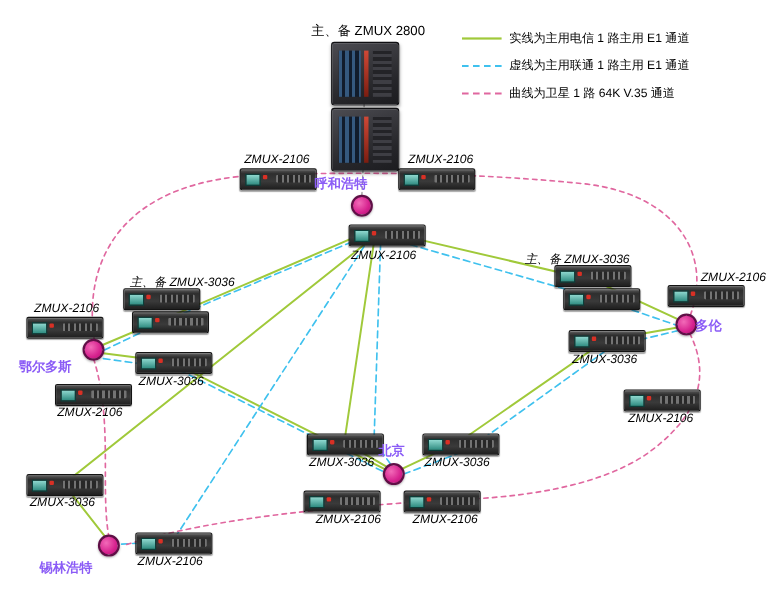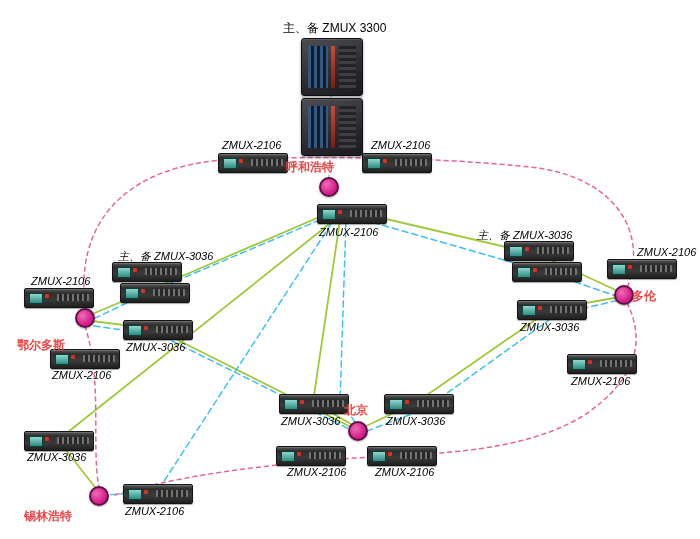--- a/index.html
+++ b/index.html
@@ -27,21 +27,21 @@
         background:repeating-linear-gradient(90deg,#35597f 0 3px,#111c2c 3px 6px);}
   .chassis .redbar{position:absolute;left:29px;top:7px;width:4px;height:42px;
         background:linear-gradient(180deg,#d14836,#7c1d10);}
   .chassis .panel{position:absolute;left:37px;top:7px;right:6px;height:42px;
         background:repeating-linear-gradient(0deg,#3e3e44 0 3px,#232327 3px 6px);}
 
   .node{position:absolute;width:16px;height:16px;border-radius:50%;z-index:5;
         background:radial-gradient(circle at 35% 35%,#f26ab8,#d6218e 60%,#a8186e);
         border:2px solid #5f0f46;box-shadow:0 1px 2px rgba(0,0,0,.3);
         transform:translate(-50%,-50%);}
-  .city{position:absolute;font-weight:700;font-size:12px;color:#ef4444;white-space:nowrap;z-index:6;}
+  .city{position:absolute;font-weight:700;font-size:12px;color:#8b5cf6;white-space:nowrap;z-index:6;}
   .devlabel{position:absolute;font-size:11px;color:#000;white-space:nowrap;z-index:4;font-style:italic;}
 
   #legend{position:absolute;left:420px;top:28px;display:flex;flex-direction:column;gap:12px;z-index:7;}
   .legend-row{display:flex;align-items:center;gap:7px;height:13px;}
   .legend-line{width:36px;height:0;display:inline-block;}
   .legend-text{font-size:11px;color:#000;white-space:nowrap;}
 </style>
 </head>
 <body>
 
@@ -58,21 +58,35 @@
       <path d="M346,221 L340,401 L358,426" fill="none" stroke="#3fc1ee" stroke-width="1.5" stroke-dasharray="6,4" stroke-linecap="round"></path>
       <path d="M331,224 L157,492 L104,495" fill="none" stroke="#3fc1ee" stroke-width="1.5" stroke-dasharray="6,4" stroke-linecap="round"></path>
       <path d="M94,326 L160,335 L355,432" fill="none" stroke="#3fc1ee" stroke-width="1.5" stroke-dasharray="6,4" stroke-linecap="round"></path>
       <path d="M367,431 L425,409 L556,315 L619,300" fill="none" stroke="#3fc1ee" stroke-width="1.5" stroke-dasharray="6,4" stroke-linecap="round"></path>
       <path d="M86,311 C74,235 112,163 240,159 C330,156 432,157 530,167 C615,176 649,232 627,288" fill="none" stroke="#e0679f" stroke-width="1.5" stroke-dasharray="4,4" stroke-linecap="round"></path>
       <path d="M627,303 C648,345 632,382 586,414 C540,444 470,452 420,454 C330,459 200,468 112,496" fill="none" stroke="#e0679f" stroke-width="1.5" stroke-dasharray="4,4" stroke-linecap="round"></path>
       <path d="M85,326 C103,382 91,445 99,488" fill="none" stroke="#e0679f" stroke-width="1.5" stroke-dasharray="4,4" stroke-linecap="round"></path>
       <path d="M331,95 L331,102" fill="none" stroke="#999999" stroke-width="1.2" stroke-dasharray="2,3" stroke-linecap="round"></path>
       <path d="M330,155 L329,177" fill="none" stroke="#999999" stroke-width="1.2" stroke-dasharray="2,3" stroke-linecap="round"></path>
     </svg>
-  <div class="title">主、备 ZMUX 3300</div>
+  <div class="title">主、备 ZMUX 2800</div>
+  <div id="legend">
+      <div class="legend-row">
+        <span class="legend-line" style="border-top: 2px solid rgb(160, 201, 58);"></span>
+        <span class="legend-text">实线为主用电信 1 路主用 E1 通道</span>
+      </div>
+      <div class="legend-row">
+        <span class="legend-line" style="border-top: 2px dashed rgb(63, 193, 238);"></span>
+        <span class="legend-text">虚线为主用联通 1 路主用 E1 通道</span>
+      </div>
+      <div class="legend-row">
+        <span class="legend-line" style="border-top: 2px dashed rgb(224, 103, 159);"></span>
+        <span class="legend-text">曲线为卫星 1 路 64K V.35 通道</span>
+      </div>
+    </div>
 <div class="chassis" style="left: 301px; top: 38px;">
       <span class="slots"></span>
       <span class="redbar"></span>
       <span class="panel"></span>
     </div>
     <div class="chassis" style="left: 301px; top: 98px;">
       <span class="slots"></span>
       <span class="redbar"></span>
       <span class="panel"></span>
     </div>
@@ -184,20 +198,20 @@
     <div class="devlabel" style="left: 27px; top: 451px;">ZMUX-3036</div>
     <div class="rack" style="left: 123px; top: 484px;">
       <span class="screen"></span>
       <span class="redled"></span>
       <span class="dots"></span>
     </div>
     <div class="devlabel" style="left: 125px; top: 505px;">ZMUX-2106</div>
     <div class="node" style="left: 329px; top: 187px;"></div>
     <div class="city" style="left: 286px; top: 159px;">呼和浩特</div>
     <div class="node" style="left: 85px; top: 318px;"></div>
-    <div class="city" style="left: 17px; top: 337px;">鄂尔多斯</div>
+    <div class="city" style="left: 17px; top: 325px;">鄂尔多斯</div>
     <div class="node" style="left: 624px; top: 295px;"></div>
     <div class="city" style="left: 632px; top: 288px;">多伦</div>
     <div class="node" style="left: 358px; top: 431px;"></div>
     <div class="city" style="left: 344px; top: 402px;">北京</div>
     <div class="node" style="left: 99px; top: 496px;"></div>
-    <div class="city" style="left: 24px; top: 508px;">锡林浩特</div>
+    <div class="city" style="left: 36px; top: 508px;">锡林浩特</div>
   </div>
 
 </body></html>

